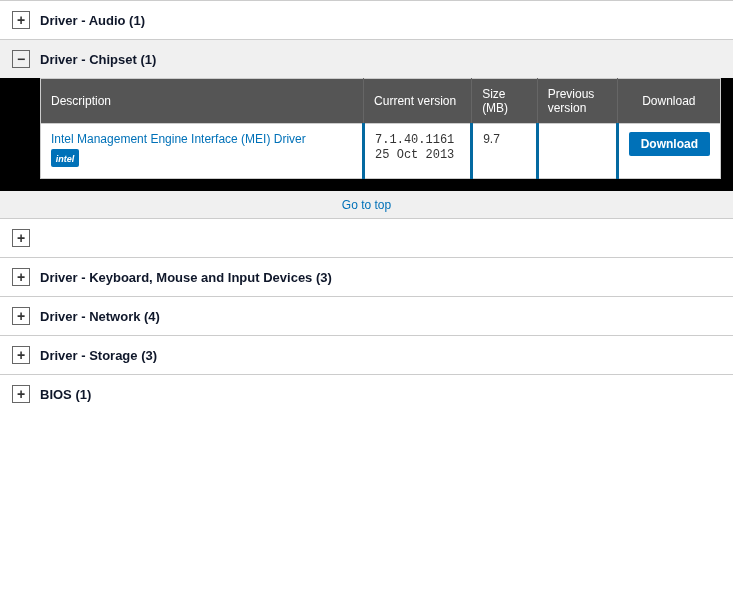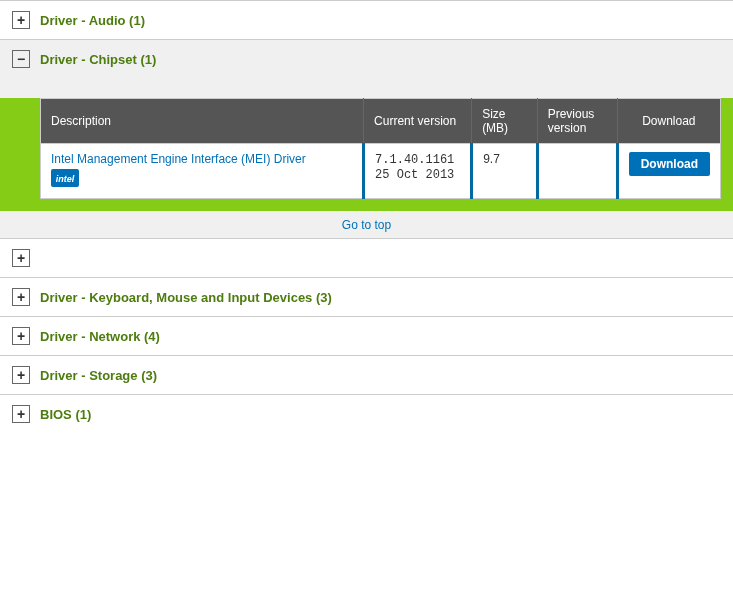--- a/index.html
+++ b/index.html
@@ -40,35 +40,34 @@
       font-weight: bold;
       color: #333;
       margin-right: 10px;
       flex-shrink: 0;
       line-height: 1;
     }
 
     .section-title {
       font-size: 13px;
       font-weight: bold;
-      color: #4d7c0f;
+      color: #0f172a;
     }
 
     .section-expanded {
       background: #f0f0f0;
     }
 
     .section-expanded .section-header {
       background: #f0f0f0;
     }
 
     .table-container {
       padding: 0 12px 12px 40px;
-      background: #84cc16;
-      margin-top: 20px;
+      background: #000000;
     }
 
     table {
       width: 100%;
       border-collapse: collapse;
       background: #fff;
       border: 1px solid #ccc;
     }
 
     thead tr {

